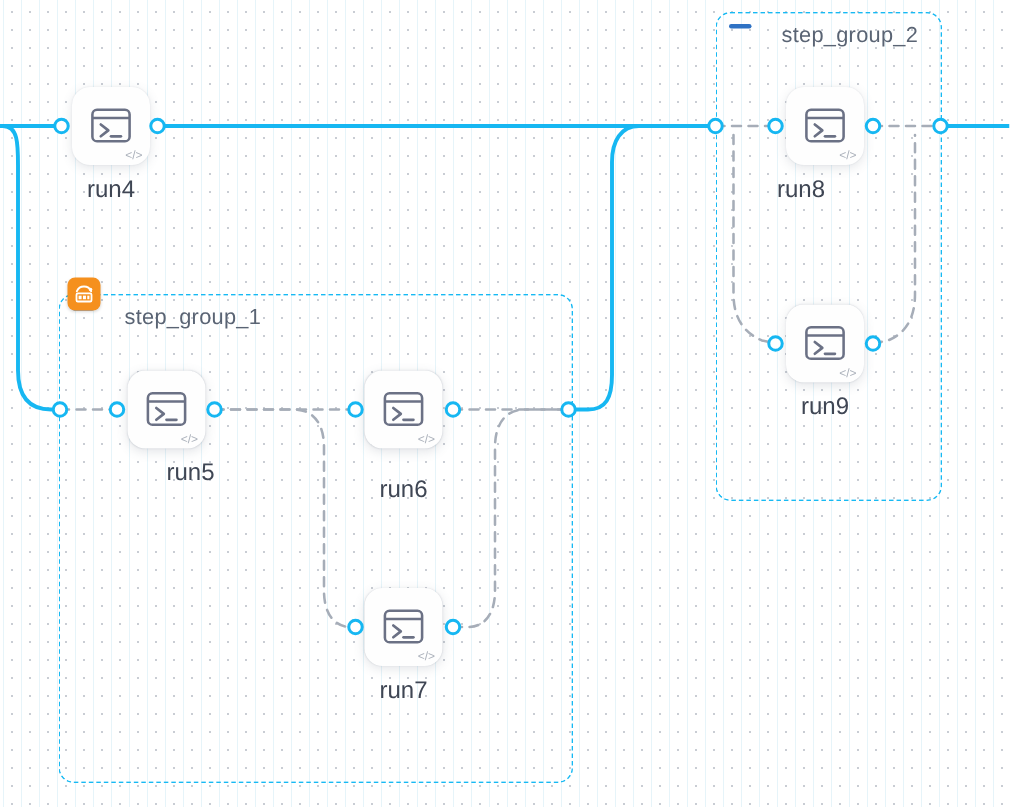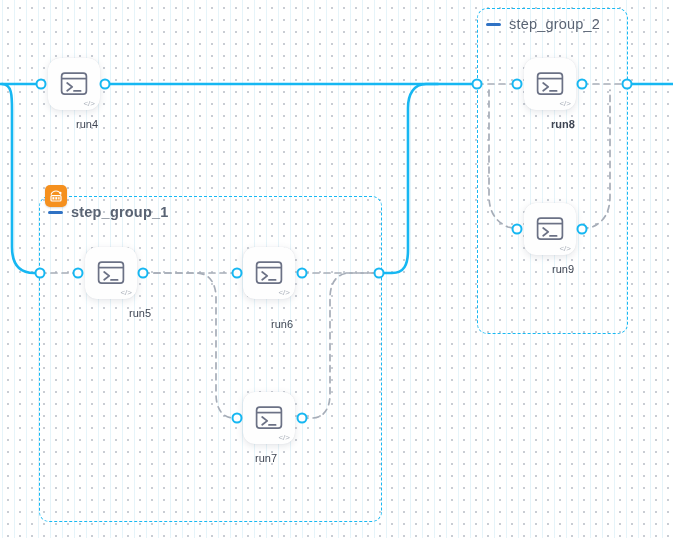--- a/index.html
+++ b/index.html
@@ -36,22 +36,22 @@
   .group {
     position: absolute;
     border: 1.6px dashed #17b9f3;
     border-radius: 10px;
     background: transparent;
     box-sizing: border-box;
   }
   .group-header {
     position: absolute;
     display: flex;
-    align-items: center;
-    gap: 8px;
+    align-items: flex-start;
+    gap: 20px;
     white-space: nowrap;
   }
   .collapse-dash {
     width: 15px;
     height: 3px;
     border-radius: 2px;
     background: #2f72c4;
     flex: 0 0 auto;
   }
   .group-label {
@@ -87,26 +87,25 @@
   .node .code-badge {
     position: absolute;
     right: 5px;
     bottom: 2px;
     font-size: 8px;
     color: #aab0ba;
     line-height: 1;
   }
   .node-label {
     position: absolute;
-    font-size: 11px;
+    font-size: 16px;
     color: #3f4654;
     text-align: left;
     white-space: nowrap;
     transform: translateX(-50%);
-    margin-left: 13px;
   }
 
   
   .port {
     position: absolute;
     width: 11px;
     height: 11px;
     border-radius: 50%;
     background: #ffffff;
     border: 2.4px solid #16b7f2;
@@ -130,21 +129,21 @@
       <path d="M 302 273 L 379 273" fill="none" stroke="#a6adb8" stroke-width="1.7" stroke-linecap="round" stroke-dasharray="6 5"></path>
       <path d="M 302 418 L 312 418 C 324 418 330 408 330 394 L 330 298 C 330 284 336 273 350 273 L 379 273" fill="none" stroke="#a6adb8" stroke-width="1.7" stroke-linecap="round" stroke-dasharray="6 5"></path>
       <path d="M 477 84 L 517 84" fill="none" stroke="#a6adb8" stroke-width="1.7" stroke-linecap="round" stroke-dasharray="6 5"></path>
       <path d="M 489 90 L 489 196 C 489 212 496 222 508 227 L 517 229" fill="none" stroke="#a6adb8" stroke-width="1.7" stroke-linecap="round" stroke-dasharray="6 5"></path>
       <path d="M 582 84 L 627 84" fill="none" stroke="#a6adb8" stroke-width="1.7" stroke-linecap="round" stroke-dasharray="6 5"></path>
       <path d="M 582 229 L 592 227 C 604 222 610 212 610 196 L 610 90" fill="none" stroke="#a6adb8" stroke-width="1.7" stroke-linecap="round" stroke-dasharray="6 5"></path>
       <path d="M 627 84 L 677 84" fill="none" stroke="#16b7f2" stroke-width="2.6" stroke-linecap="round"></path>
     </svg>
 
   <div class="group" id="grp-step_group_1" style="left: 39px; top: 196px; width: 343px; height: 326px; border-color: rgb(23, 185, 243);"></div>
-  <div class="group-header" id="grphdr-step_group_1" style="left: 48px; top: 204px; font-weight: bold;">
+  <div class="group-header" id="grphdr-step_group_1" style="left: 48px; top: 204px;">
     <span class="collapse-dash"></span>
     <span class="group-label">step_group_1</span>
   </div>
   <div class="group-badge" id="grpbadge-step_group_1" style="left: 45px; top: 185px; background: rgb(245, 144, 30);">
     <svg width="16" height="16" viewBox="0 0 16 16">
       <path d="M3.2 6.2 A5.2 5.2 0 0 1 12.8 6.2" fill="none" stroke="#ffffff" stroke-width="1.2" stroke-linecap="round"></path>
       <circle cx="12.4" cy="5.0" r="1.15" fill="#ffffff"></circle>
       <rect x="3.0" y="7.6" width="10" height="5.4" rx="0.9" fill="none" stroke="#ffffff" stroke-width="1.2"></rect>
       <rect x="4.4" y="9.1" width="2.0" height="2.4" fill="#ffffff"></rect>
       <rect x="7.3" y="9.1" width="2.0" height="2.4" fill="#ffffff"></rect>
@@ -199,33 +198,33 @@
         <span style="display: flex;">
  <svg width="30" height="30" viewBox="0 0 30 30">
    <rect x="2.6" y="4.2" width="24.8" height="21.0" rx="3.1" fill="none" stroke="#6b7185" stroke-width="1.7"></rect>
    <path d="M2.6 9.6 H27.4" fill="none" stroke="#6b7185" stroke-width="1.7"></path>
    <path d="M8.2 14.0 L13.2 17.9 L8.2 21.8" fill="none" stroke="#6b7185" stroke-width="1.8" stroke-linecap="round" stroke-linejoin="round"></path>
    <path d="M15.0 21.9 H21.6" fill="none" stroke="#6b7185" stroke-width="1.8" stroke-linecap="round"></path>
  </svg>
         </span>
         <span class="code-badge">&lt;/&gt;</span>
       </div>
-      <div class="node-label" style="left: 253px; top: 452px; color: rgb(63, 70, 84);">run7</div>
+      <div class="node-label" style="left: 269px; top: 452px; color: rgb(63, 70, 84);">run7</div>
       <div class="node" style="left: 524px; top: 58px;">
         <span style="display: flex;">
  <svg width="30" height="30" viewBox="0 0 30 30">
    <rect x="2.6" y="4.2" width="24.8" height="21.0" rx="3.1" fill="none" stroke="#6b7185" stroke-width="1.7"></rect>
    <path d="M2.6 9.6 H27.4" fill="none" stroke="#6b7185" stroke-width="1.7"></path>
    <path d="M8.2 14.0 L13.2 17.9 L8.2 21.8" fill="none" stroke="#6b7185" stroke-width="1.8" stroke-linecap="round" stroke-linejoin="round"></path>
    <path d="M15.0 21.9 H21.6" fill="none" stroke="#6b7185" stroke-width="1.8" stroke-linecap="round"></path>
  </svg>
         </span>
         <span class="code-badge">&lt;/&gt;</span>
       </div>
-      <div class="node-label" style="left: 550px; top: 118px; color: rgb(63, 70, 84); font-weight: bold;">run8</div>
+      <div class="node-label" style="left: 534px; top: 118px; color: rgb(63, 70, 84);">run8</div>
       <div class="node" style="left: 524px; top: 203px;">
         <span style="display: flex;">
  <svg width="30" height="30" viewBox="0 0 30 30">
    <rect x="2.6" y="4.2" width="24.8" height="21.0" rx="3.1" fill="none" stroke="#6b7185" stroke-width="1.7"></rect>
    <path d="M2.6 9.6 H27.4" fill="none" stroke="#6b7185" stroke-width="1.7"></path>
    <path d="M8.2 14.0 L13.2 17.9 L8.2 21.8" fill="none" stroke="#6b7185" stroke-width="1.8" stroke-linecap="round" stroke-linejoin="round"></path>
    <path d="M15.0 21.9 H21.6" fill="none" stroke="#6b7185" stroke-width="1.8" stroke-linecap="round"></path>
  </svg>
         </span>
         <span class="code-badge">&lt;/&gt;</span>

